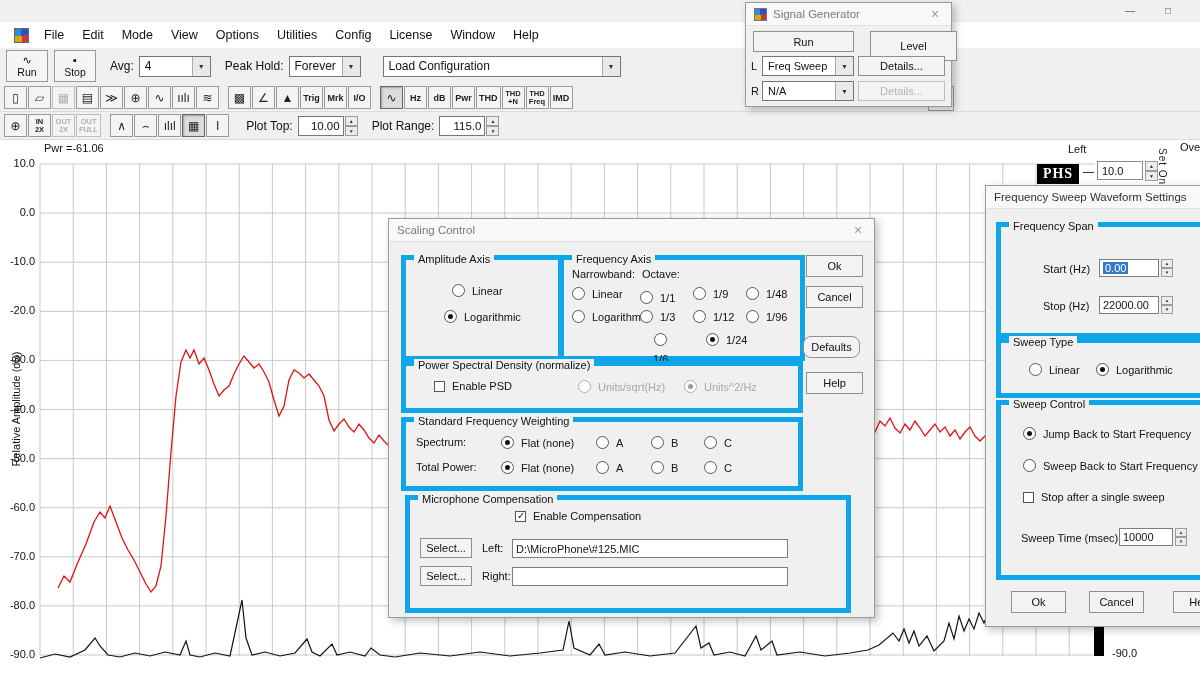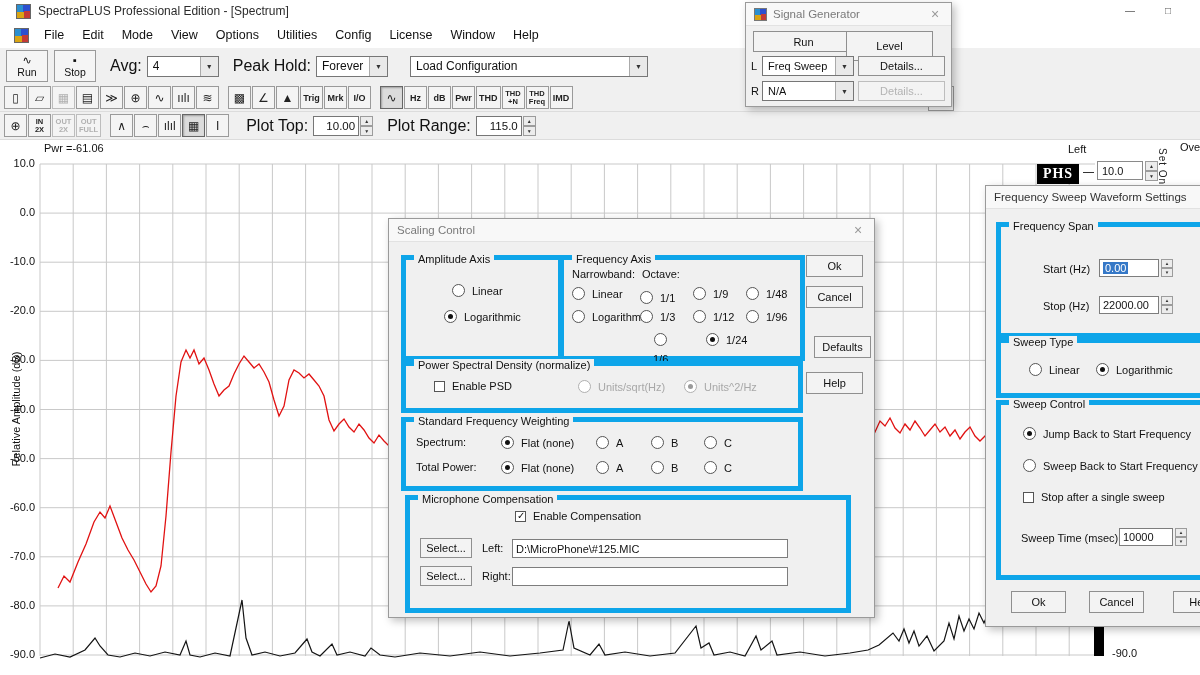--- a/index.html
+++ b/index.html
@@ -20,21 +20,21 @@
            border-bottom:1px solid #dcdcdc;display:flex;align-items:center;z-index:5;}
   .menu-icon{width:13px;height:13px;margin:0 6px 0 14px;border:1px solid #666;
              background:conic-gradient(#2c4fd0 0 25%,#c43a35 0 50%,#d9a514 0 75%,#2b8fd0 0);}
   .menu-item{padding:3px 9px;font-size:12.5px;color:#111;}
 
   .toolbar1{position:absolute;left:0;top:48px;width:100%;height:36px;background:#f0f0f0;
             border-bottom:1px solid #dcdcdc;display:flex;align-items:center;z-index:5;}
   .big-btn{width:40px;height:30px;margin-left:6px;background:#f5f5f5;border:1px solid #9a9a9a;
            display:flex;flex-direction:column;align-items:center;justify-content:center;font-size:10.5px;}
   .big-btn .bicon{font-size:11px;line-height:11px;}
-  .t1-label{font-size:16px;margin-left:14px;margin-right:5px;}
+  .t1-label{font-size:12px;margin-left:14px;margin-right:5px;}
 
   .combo{display:inline-flex;align-items:center;height:21px;background:#fff;border:1px solid #767676;
          font-size:12px;padding-left:5px;box-sizing:border-box;}
   .combo .cval{white-space:nowrap;overflow:hidden;}
   .combo .arrow{margin-left:auto;width:17px;height:100%;background:#e9e9e9;border-left:1px solid #aaa;
                 display:flex;align-items:center;justify-content:center;font-size:7px;color:#333;}
 
   .toolbar2{position:absolute;left:0;top:84px;width:100%;height:28px;background:#f0f0f0;
             border-bottom:1px solid #dcdcdc;display:flex;align-items:center;padding-left:4px;
             box-sizing:border-box;z-index:5;}
@@ -163,24 +163,20 @@
       <line x1="903.2000000000004" y1="164" x2="903.2000000000004" y2="656" stroke="#c9c9c9" stroke-width="1"></line>
       <line x1="936.4000000000004" y1="164" x2="936.4000000000004" y2="656" stroke="#c9c9c9" stroke-width="1"></line>
       <line x1="969.6000000000005" y1="164" x2="969.6000000000005" y2="656" stroke="#c9c9c9" stroke-width="1"></line>
       <line x1="1002.8000000000005" y1="164" x2="1002.8000000000005" y2="656" stroke="#c9c9c9" stroke-width="1"></line>
       <line x1="1036.0000000000005" y1="164" x2="1036.0000000000005" y2="656" stroke="#c9c9c9" stroke-width="1"></line>
       <line x1="1069.2000000000005" y1="164" x2="1069.2000000000005" y2="656" stroke="#c9c9c9" stroke-width="1"></line>
       <polyline points="40,658 55,654 70,657 85,650 95,638 100,646 108,655 120,657 135,653 150,656 165,652 180,655 186,641 190,655 200,657 215,653 230,656 242,600 246,638 252,655 265,652 280,656 295,653 307,639 312,652 320,656 332,644 337,655 350,652 365,656 371,648 380,655 395,657 420,653 450,656 480,652 510,656 540,653 563,650 569,621 574,648 590,655 599,644 605,655 625,652 650,656 675,653 696,626 701,648 709,643 714,655 730,652 745,656 756,636 761,650 772,641 777,655 800,652 825,656 850,653 868,650 879,645 893,633 899,641 904,629 909,643 914,631 919,646 927,636 934,651 944,641 949,623 954,639 959,616 964,631 969,619 974,629 979,613 984,623 989,611" fill="none" stroke="#141414" stroke-width="1.2"></polyline>
       <polyline points="58,588 64,576 70,582 78,562 86,544 94,522 100,512 105,518 110,506 116,522 122,538 128,550 134,560 140,572 146,584 151,592 156,586 161,566 166,516 171,452 176,396 181,362 186,350 190,358 194,350 199,364 204,358 209,370 214,384 219,396 224,390 229,386 234,374 239,364 244,356 249,362 254,368 259,364 264,372 269,382 274,400 279,416 284,406 289,380 294,370 299,373 304,378 309,374 314,380 319,386 324,396 329,420 334,431 339,424 344,419 349,427 354,432 359,424 364,430 369,438 374,443 379,435 384,441 389,446 400,450 420,455 440,452 460,458 480,455 500,460 520,456 540,462 560,458 580,464 600,460 620,465 640,462 660,466 680,463 700,467 720,464 740,468 760,465 780,468 800,464 820,467 840,463 860,460 875,432 880,421 885,426 890,418 895,428 900,433 905,424 910,430 915,421 920,428 925,436 930,430 935,424 940,432 945,427 950,436 955,430 960,439 965,432 970,427 975,436 980,441 985,436 990,430" fill="none" stroke="#e11212" stroke-width="1.3"></polyline>
     </svg>
 
-  <div class="titlebar">
-    <div class="app-icon"></div>
-    <div class="title-text">SpectraPLUS Professional Edition - [Spectrum]</div>
-  </div>
   <div class="win-btns">
     <div class="win-btn">—</div>
     <div class="win-btn">□</div>
   </div>
 
   <div class="menubar">
     <div class="menu-icon"></div>
     <div id="menu-items" class="tb-row">
         <div class="menu-item">File</div>
         <div class="menu-item">Edit</div>
@@ -322,21 +318,21 @@
   <div class="rp-bottom">-90.0</div>
   <div class="black-bar"></div>
 
   <div class="dialog" style="left:730px;top:2px;width:205px;height:103px;z-index:50;margin-left:15px;">
     <div class="dlg-title">
       <span class="dlg-icon"></span>
       <span>Signal Generator</span>
       <span class="dlg-close">×</span>
     </div>
     <div class="btn" style="left:7px;top:28px;width:101px;height:21px;">Run</div>
-    <div class="btn" style="left:100px;top:28px;width:87px;height:30px;">Level</div>
+    <div class="btn" style="left:124px;top:28px;width:87px;height:30px;">Level</div>
     <span class="slabel" style="left:5px;top:57px;">L</span>
     <div class="combo" style="position:absolute;left:16px;top:53px;width:92px;height:20px;font-size:11px;">
       <span class="cval">Freq Sweep</span>
       <span class="arrow">▼</span>
     </div>
     <div class="btn" style="left:112px;top:53px;width:87px;height:20px;">Details...</div>
     <span class="slabel" style="left:5px;top:82px;">R</span>
     <div class="combo" style="position:absolute;left:16px;top:78px;width:92px;height:20px;font-size:11px;">
       <span class="cval">N/A</span>
       <span class="arrow">▼</span>
@@ -403,21 +399,21 @@
         <span class="glabel">1/6</span>
       </label>
       <label class="radio" style="left:142px;top:73px;">
         <span class="rbtn checked"></span>
         <span class="glabel">1/24</span>
       </label>
     </div>
 
     <div class="btn" style="left:417px;top:36px;width:57px;height:22px;">Ok</div>
     <div class="btn" style="left:417px;top:67px;width:57px;height:22px;">Cancel</div>
-    <div class="btn" style="left:425px;top:117px;width:57px;height:22px;">Defaults</div>
+    <div class="btn" style="left:414px;top:117px;width:57px;height:22px;border-radius:8px;">Defaults</div>
     <div class="btn" style="left:417px;top:153px;width:57px;height:22px;">Help</div>
 
     <div class="grp" style="left:12px;top:142px;width:392px;height:42px;">
       <span class="grp-label">Power Spectral Density (normalize)</span>
       <label class="check" style="left:28px;top:14px;">
         <span class="cbox"></span>
         <span class="glabel">Enable PSD</span>
       </label>
       <label class="radio" style="left:172px;top:14px;">
         <span class="rbtn dis"></span>

